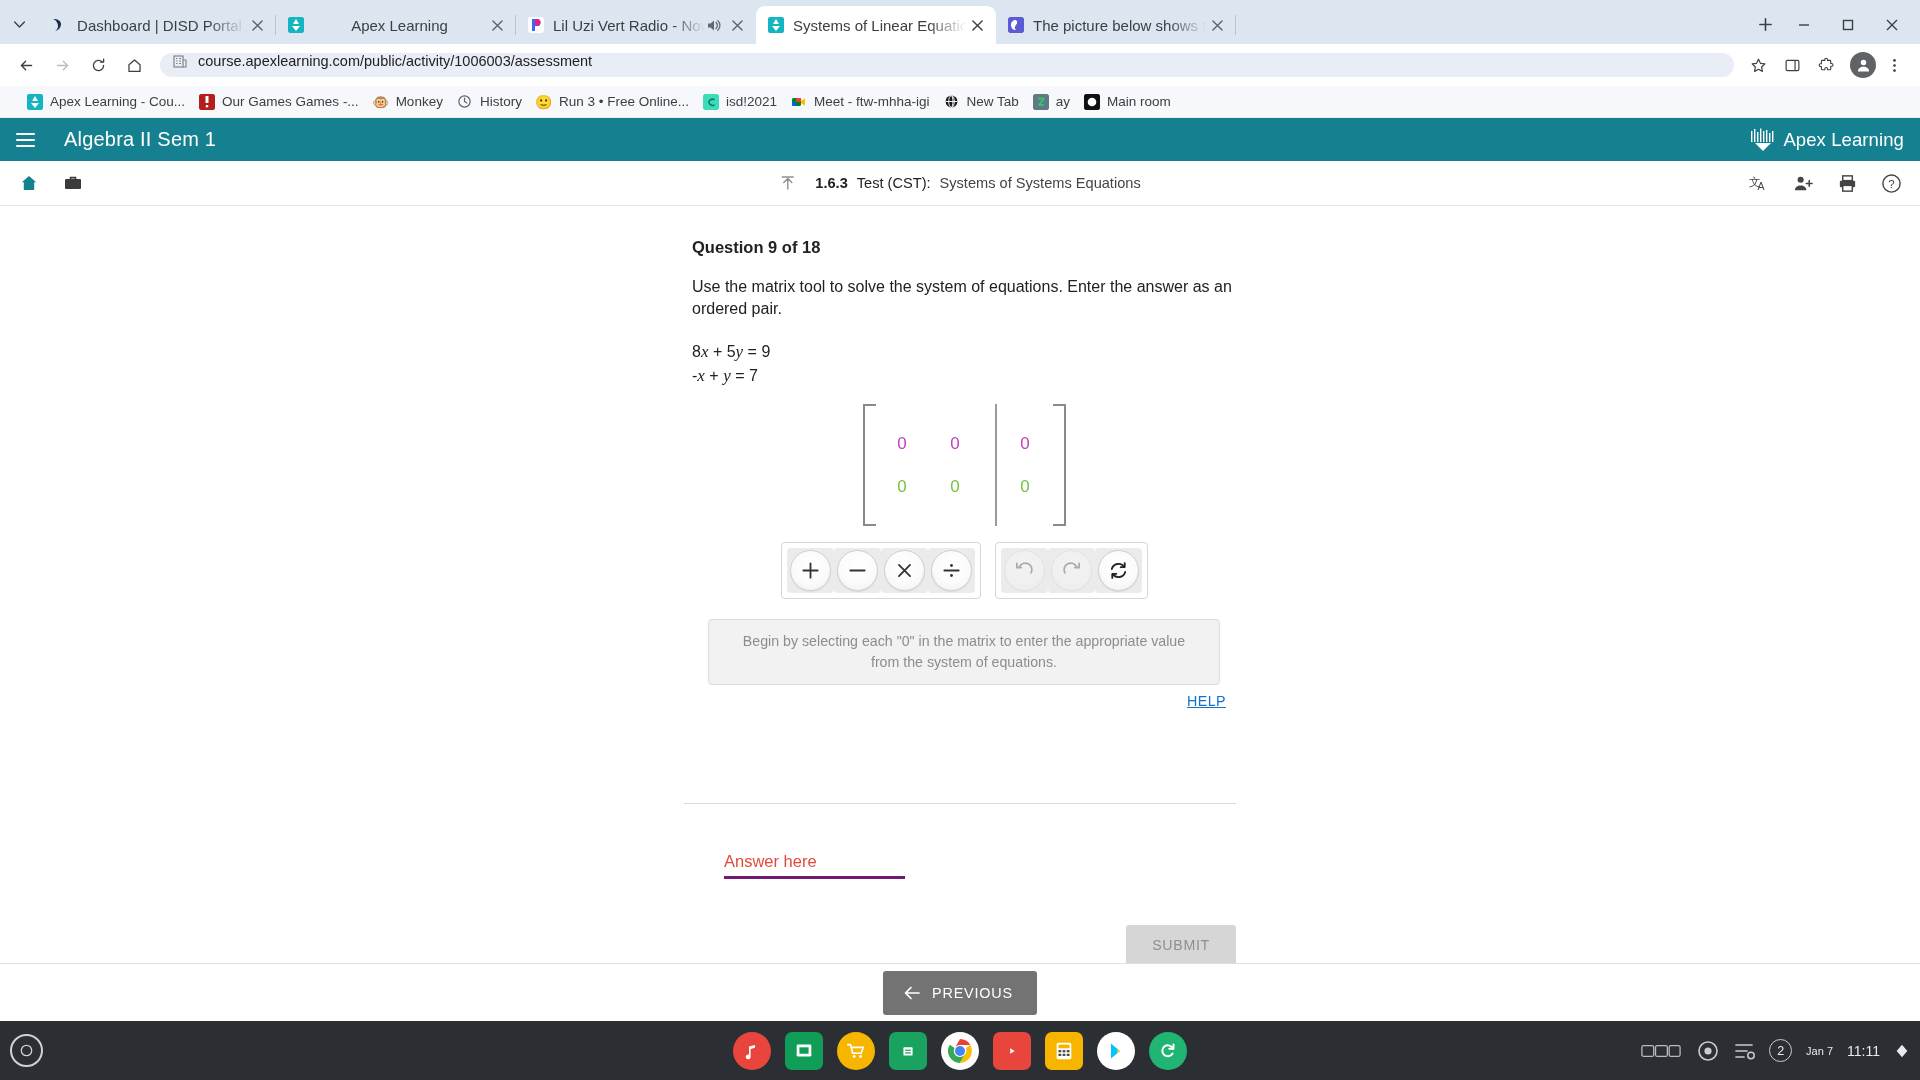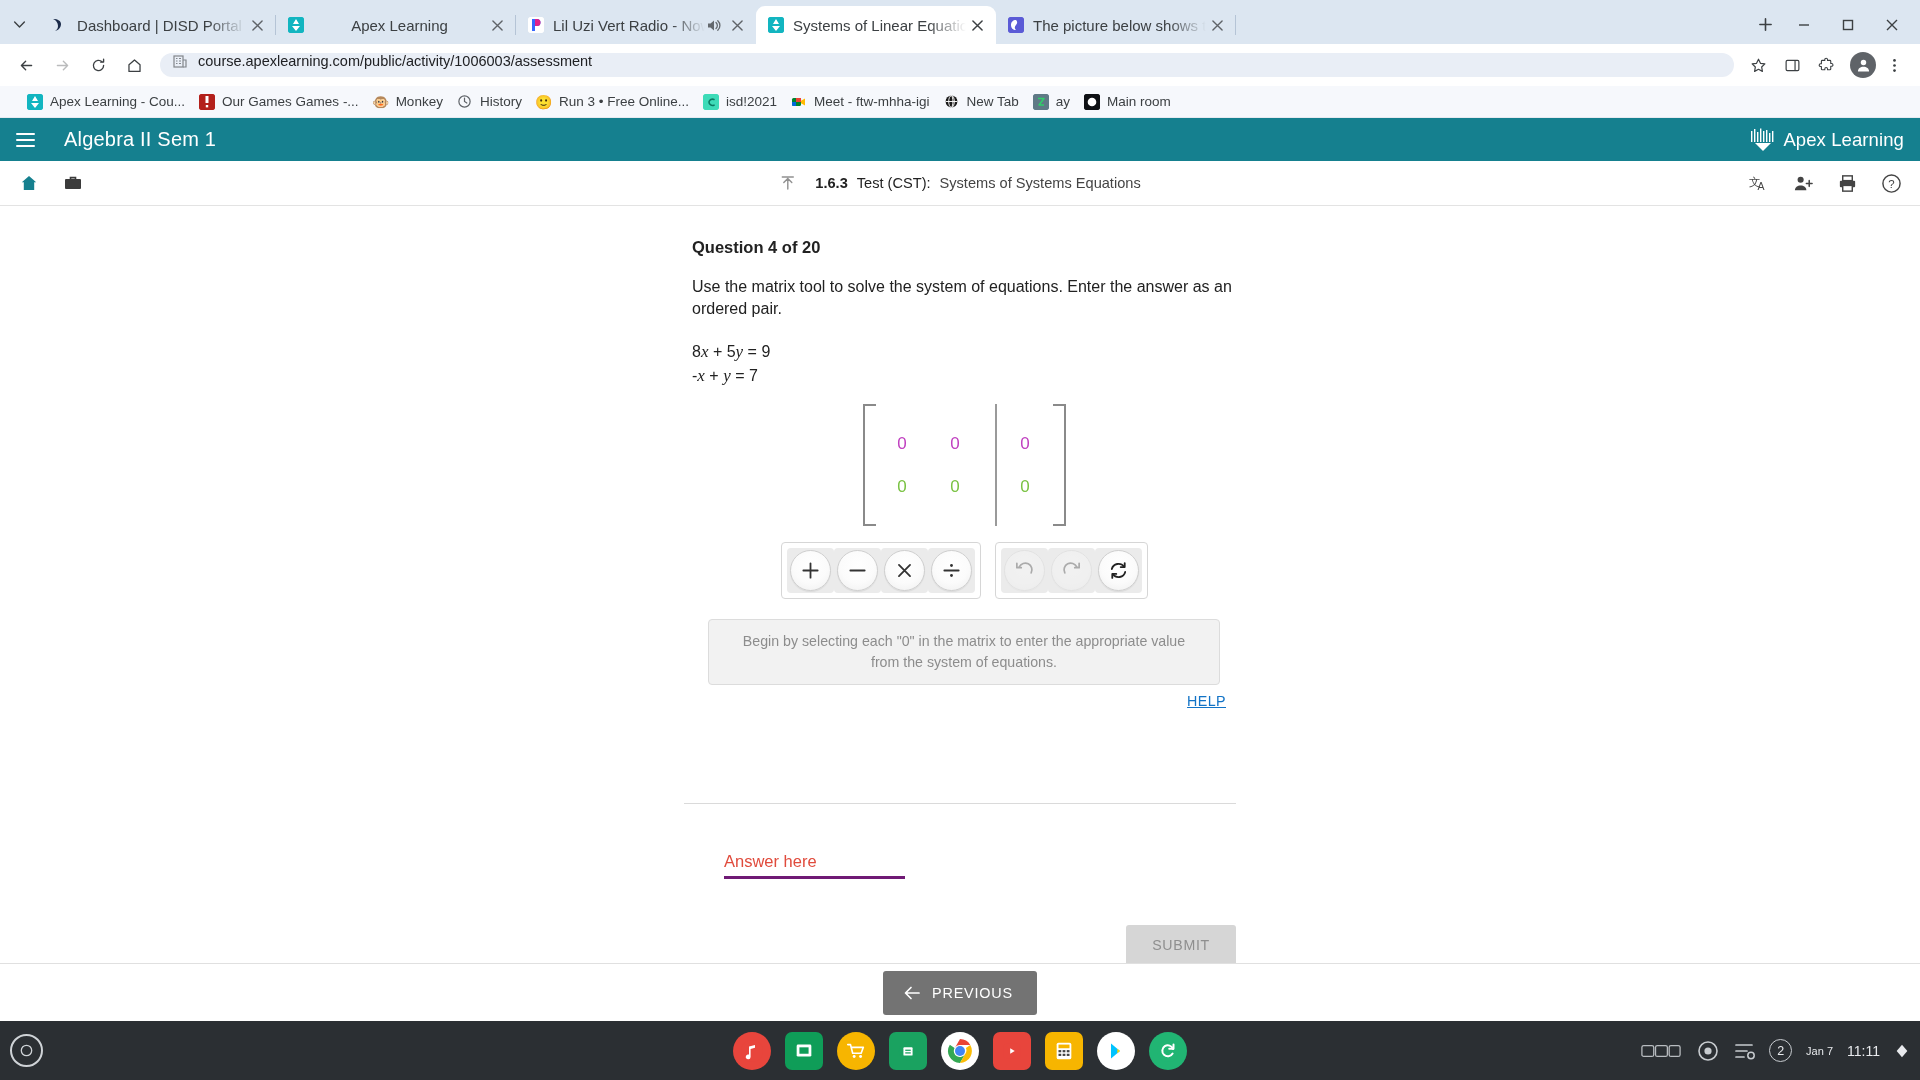--- a/index.html
+++ b/index.html
@@ -643,21 +643,21 @@
           <svg viewBox="0 0 22 22">
               <circle cx="11" cy="11" r="9" fill="none" stroke="#444" stroke-width="1.5"></circle>
               <text x="11" y="16" font-size="12" text-anchor="middle" fill="#444" font-family="Liberation Sans, sans-serif">?</text>
             </svg>
         </span>
       </div>
     </div>
 
     <div class="scroll">
       <div class="qwrap">
-        <div class="qtitle">Question 4 of 20</div>
+        <div class="qtitle">Question 9 of 18</div>
         <div class="qtext">Use the matrix tool to solve the system of equations. Enter the answer as an ordered pair.</div>
 
         <div class="eqs">
           <div>
             <span>8</span><i>x</i>
             <span>+</span>
             <span>5</span><i>y</i>
             <span>=</span>
             <span>9</span>
           </div>

